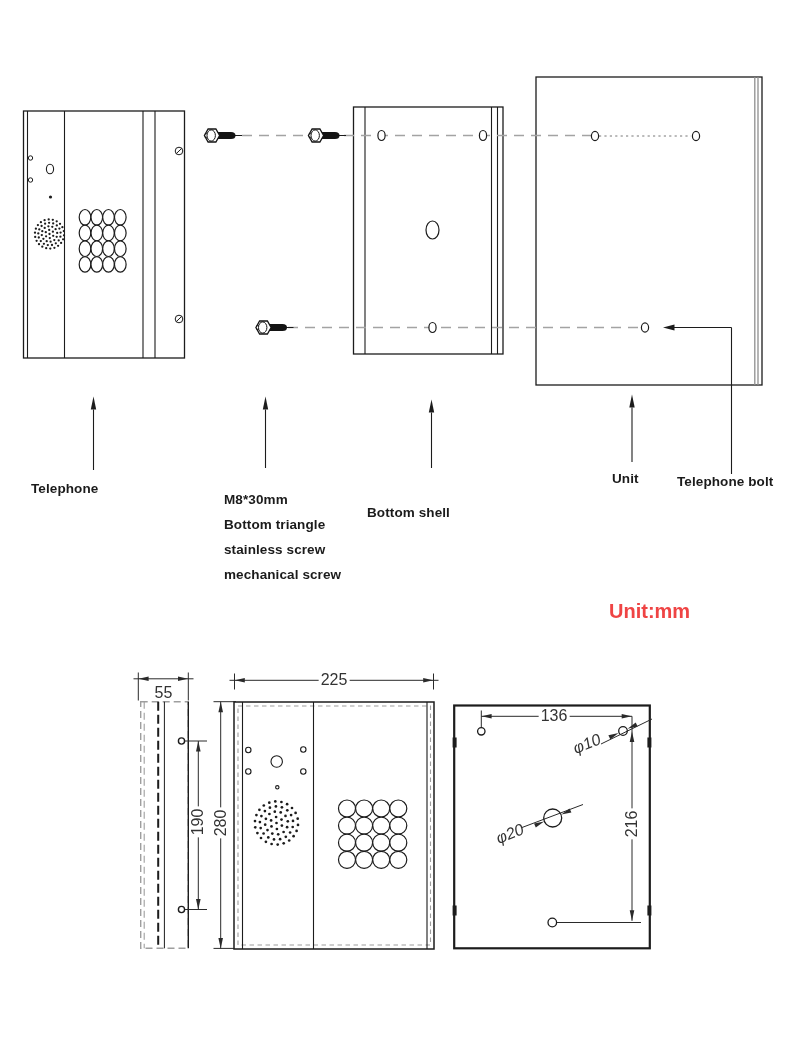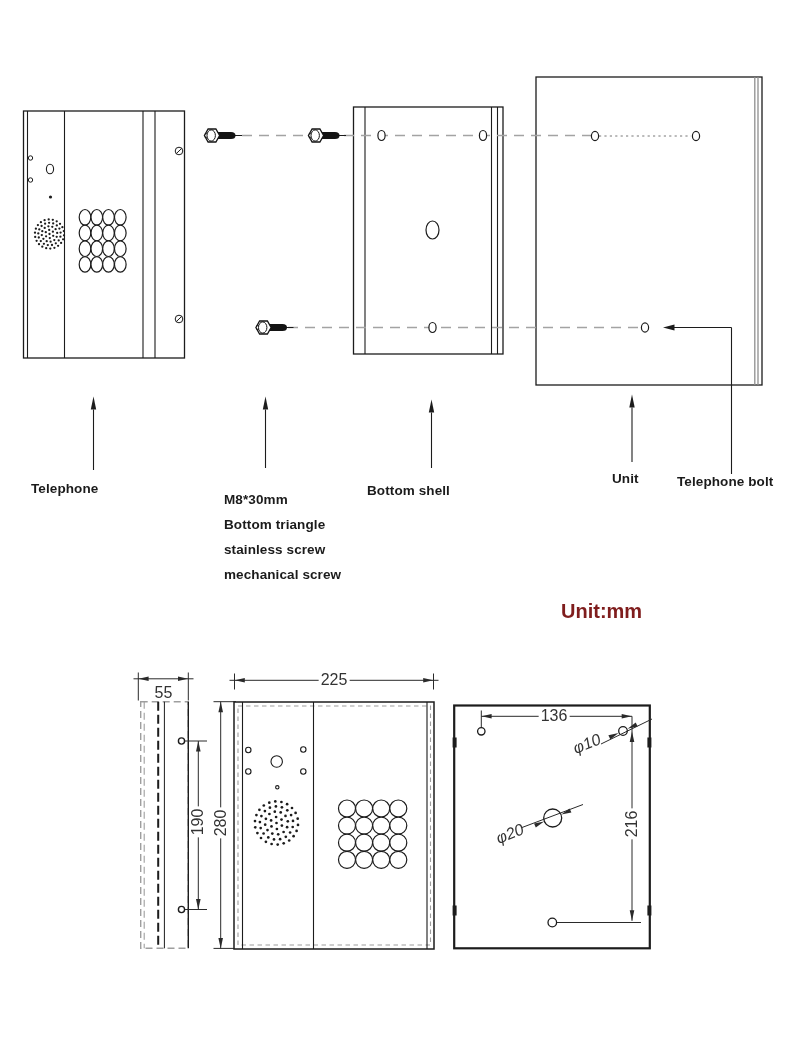--- a/index.html
+++ b/index.html
@@ -7,22 +7,22 @@
           font-family:"Liberation Sans",sans-serif;overflow:hidden;}
   #canvas > svg{position:absolute;left:0;top:0;}
   .lbl{position:absolute;font-weight:700;font-size:13.5px;color:#1b1b1b;
        white-space:nowrap;letter-spacing:.1px;}
   .dim{position:absolute;font-size:16px;color:#333;background:#fff;
        padding:0 2px;white-space:nowrap;line-height:1;
        transform:translate(-50%,-50%);}
   .dim.r90{transform:translate(-50%,-50%) rotate(-90deg);}
   .dim.diag{transform:translate(-50%,-50%) rotate(-22deg);
             background:transparent;padding:0;font-style:italic;}
-  .unit{position:absolute;font-weight:700;font-size:20px;color:#7f1d1d;
-        white-space:nowrap;}
+  .unit{position:absolute;font-weight:700;font-size:20px;color:#ef4444;
+        white-space:nowrap;margin-left:48px;}
 </style>
 </head>
 <body>
 
 <div id="canvas">
 
 <svg width="800" height="1040" viewBox="0 0 800 1040">
   <defs>
     <g id="screw">
       <line x1="22" y1="0" x2="30" y2="0" stroke="#1c1c1c" stroke-width="1"></line>
@@ -334,21 +334,21 @@
     <polygon points="544.1,821.6 535.8,827.6 534,823.4" fill="#2a2a2a" stroke="none"></polygon>
     <polygon points="561.3,814.4 569.6,808.4 571.4,812.6" fill="#2a2a2a" stroke="none"></polygon>
   </g>
 </svg>
 
   <div class="lbl" style="left:31px;top:481px">Telephone</div>
   <div class="lbl" style="left:224px;top:492px">M8*30mm</div>
   <div class="lbl" style="left:224px;top:517px">Bottom triangle</div>
   <div class="lbl" style="left:224px;top:542px">stainless screw</div>
   <div class="lbl" style="left:224px;top:567px">mechanical screw</div>
-  <div class="lbl" style="left:367px;top:483px">Bottom shell</div>
+  <div class="lbl" style="left:367px;top:505px">Bottom shell</div>
   <div class="lbl" style="left:612px;top:471px">Unit</div>
   <div class="lbl" style="left:677px;top:474px">Telephone bolt</div>
   <div class="unit" style="left:561px;top:600px">Unit:mm</div>
 
   <div class="dim" style="left:163.5px;top:693px">55</div>
   <div class="dim" style="left:334px;top:680.3px">225</div>
   <div class="dim r90" style="left:198.3px;top:822px">190</div>
   <div class="dim r90" style="left:220.7px;top:823px">280</div>
   <div class="dim" style="left:554px;top:716px">136</div>
   <div class="dim r90" style="left:632px;top:824px">216</div>

